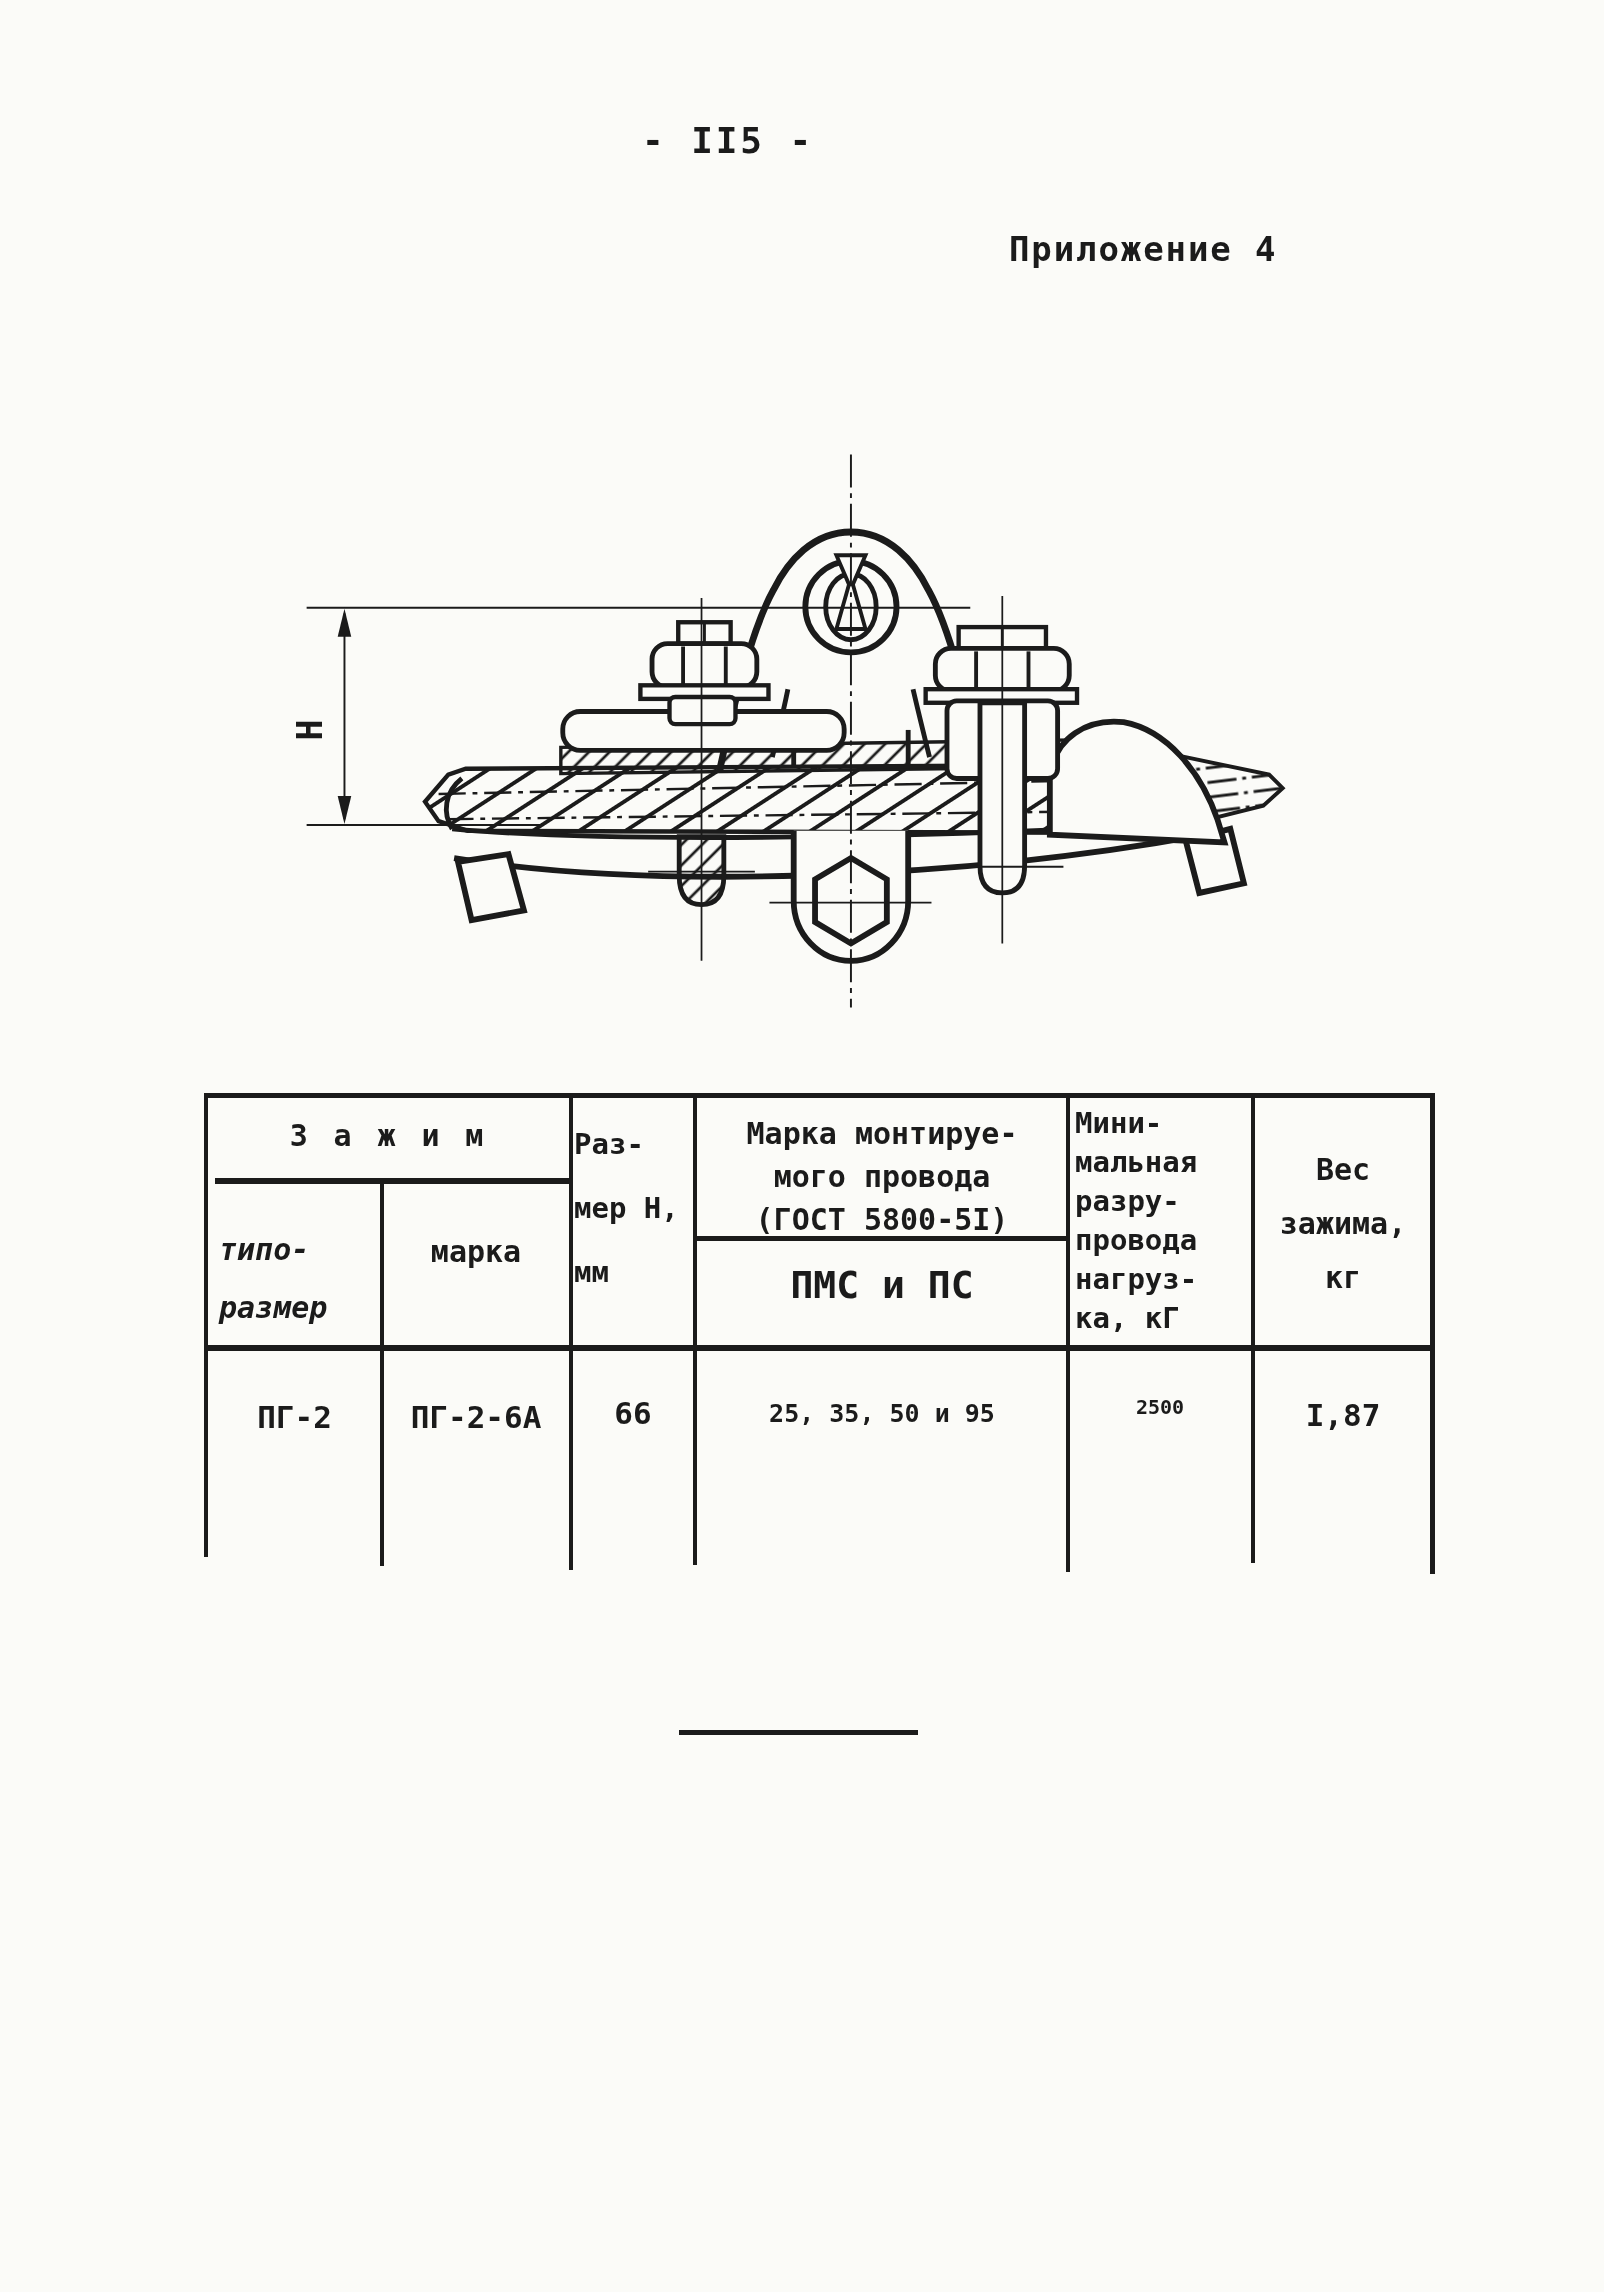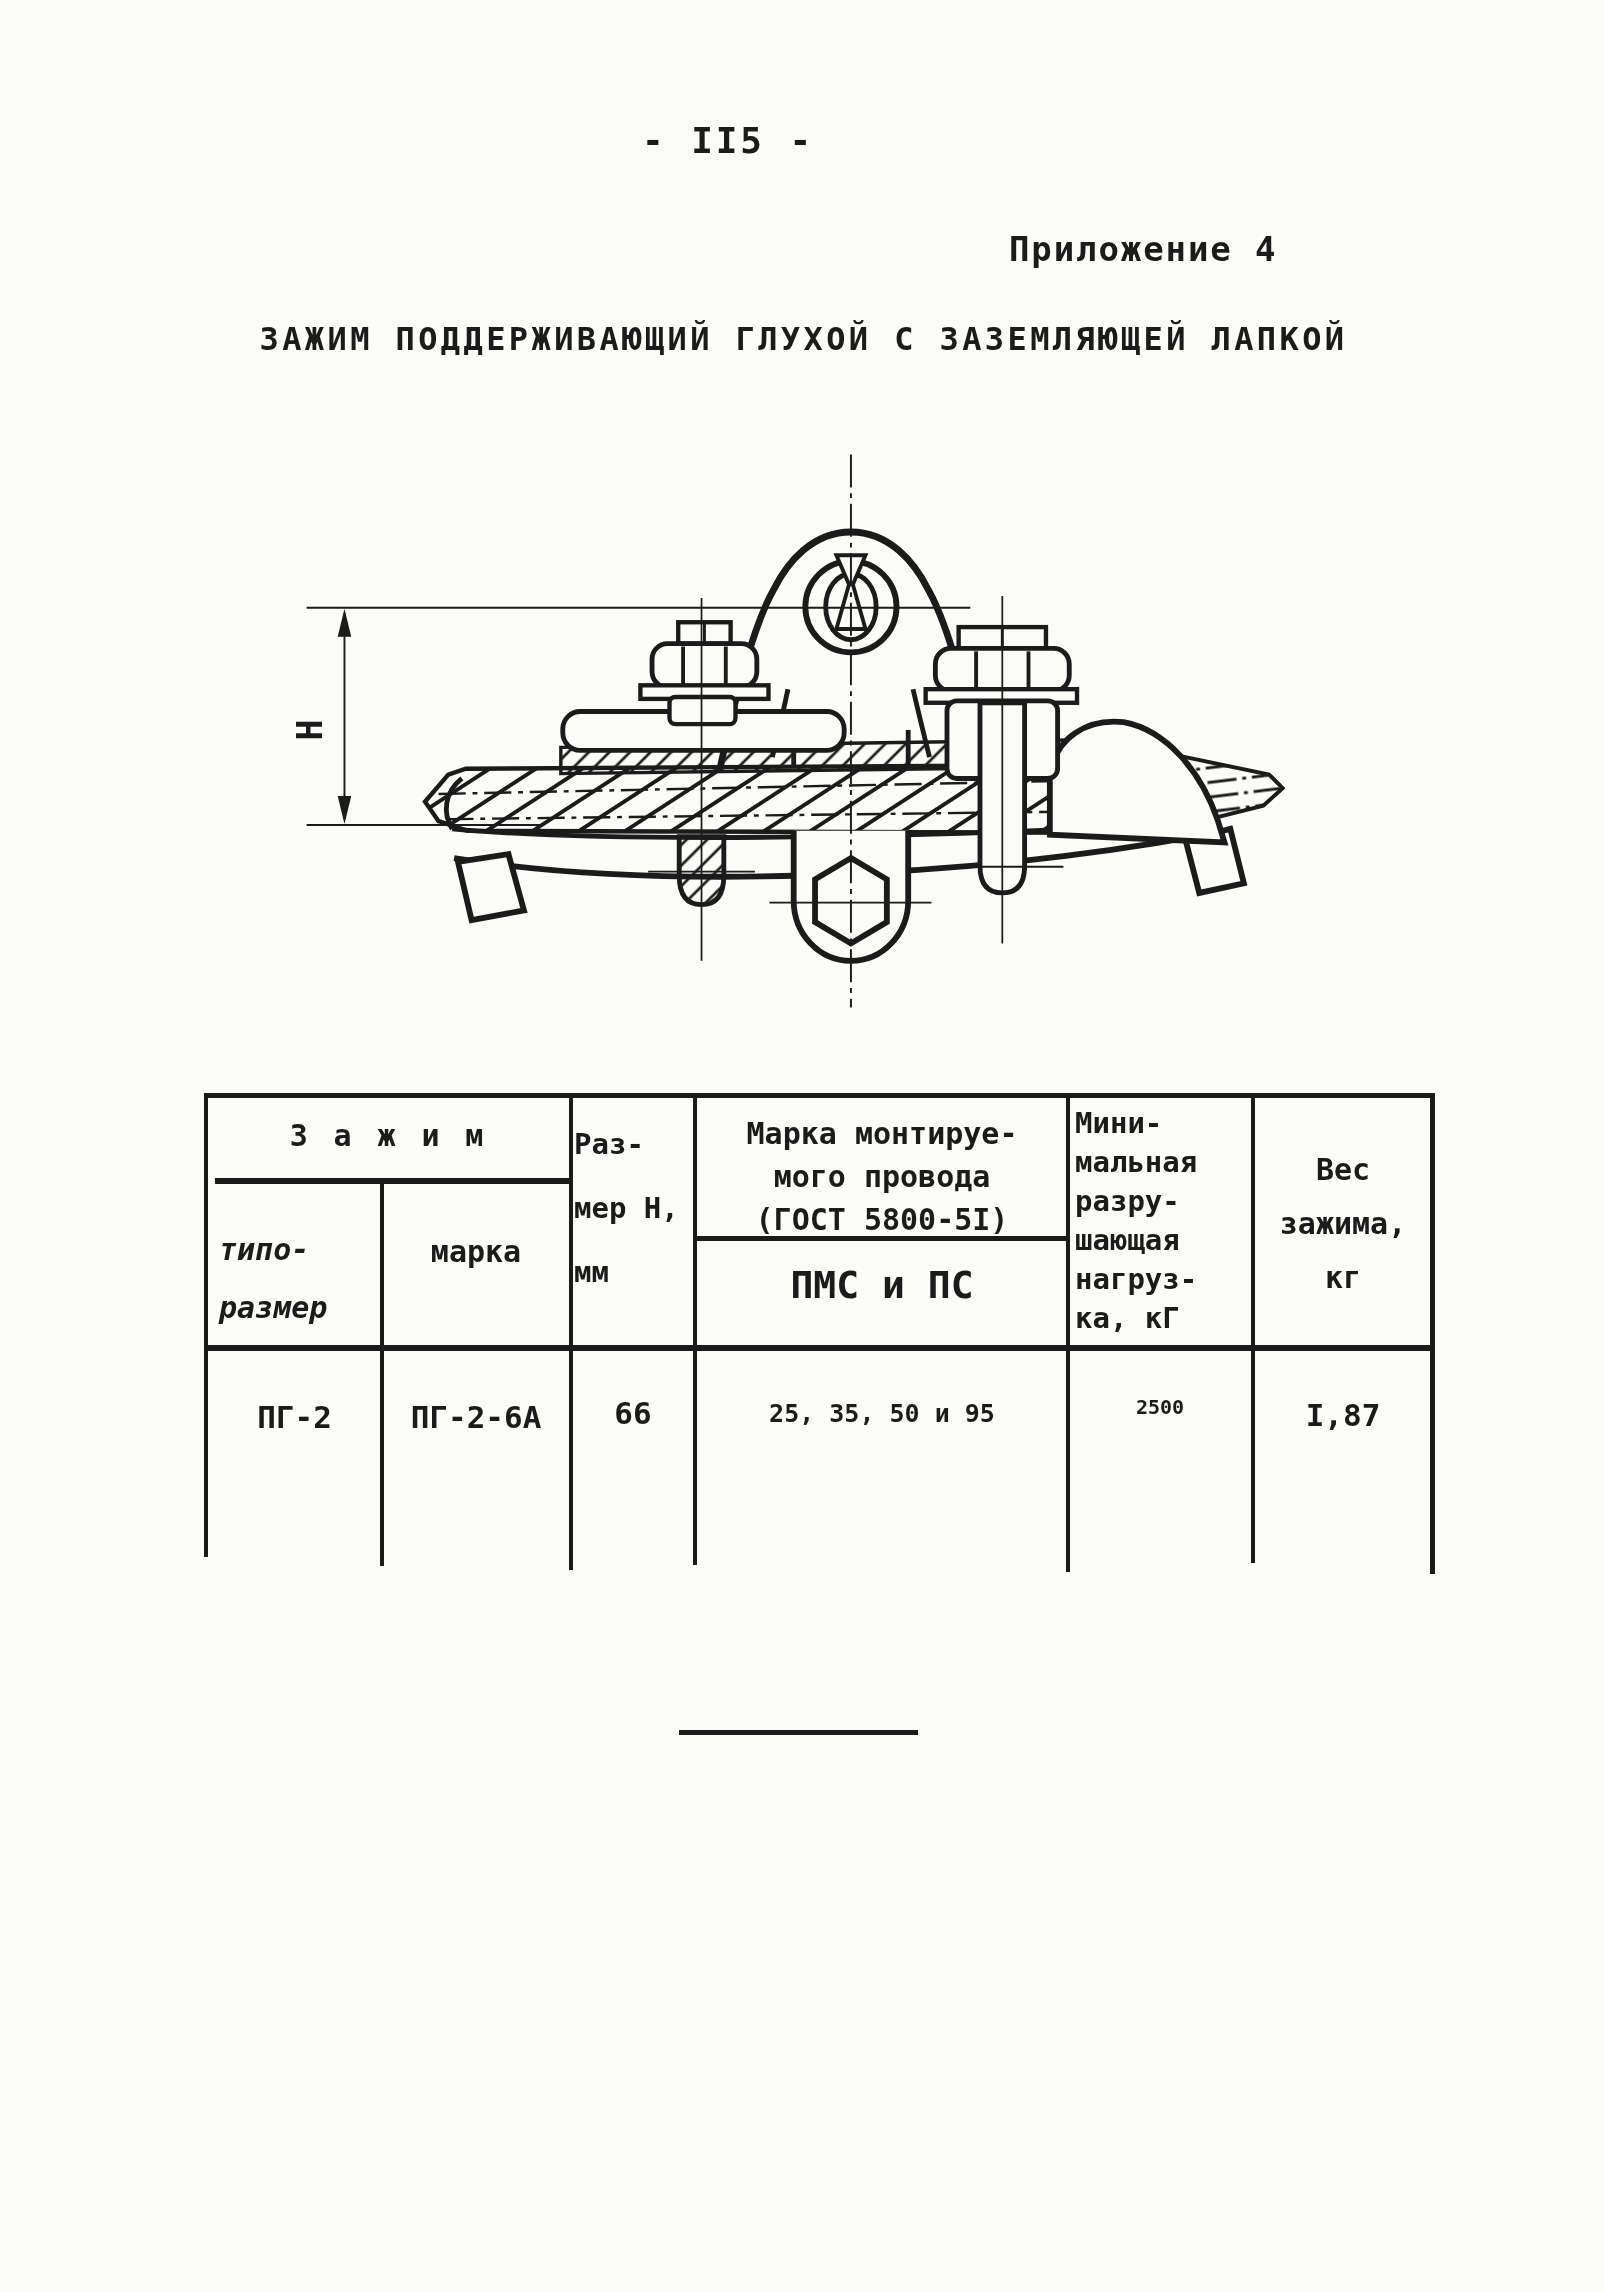--- a/index.html
+++ b/index.html
@@ -23,21 +23,20 @@
 </style>
 </head>
 <body>
 
 <div class="page">
 
   <div class="tw center" style="left:602px;top:120px;width:252px;font-size:36px;letter-spacing:2.9px;">- II5 -</div>
 
   <div class="tw" style="left:1009px;top:229px;font-size:34px;letter-spacing:1.9px;">Приложение 4</div>
 
-  <div class="tw center" style="left:191px;top:320px;width:1225px;font-size:32px;letter-spacing:3.4px;">ЗАЖИМ ПОДДЕРЖИВАЮЩИЙ ГЛУХОЙ С ЗАЗЕМЛЯЮЩЕЙ ЛАПКОЙ</div>
 
   <svg style="position:absolute;left:262px;top:427px;" width="1174" height="602" viewBox="270 440 1210 620">
     <defs>
       <pattern id="pCable" patternUnits="userSpaceOnUse" width="26" height="26" patternTransform="rotate(-33)">
         <line x1="0" y1="3" x2="26" y2="3" stroke="#1b1b1b" stroke-width="4"></line>
       </pattern>
       <pattern id="pFine" patternUnits="userSpaceOnUse" width="15" height="15" patternTransform="rotate(-45)">
         <line x1="0" y1="2" x2="15" y2="2" stroke="#1b1b1b" stroke-width="2.8"></line>
       </pattern>
       <pattern id="pDash" patternUnits="userSpaceOnUse" width="46" height="15" patternTransform="rotate(-7)">
@@ -156,21 +155,21 @@
 
     <div class="tw center" style="left:695px;top:1112px;width:374px;font-size:30px;line-height:43px;">Марка монтируе-
 мого провода
 (ГОСТ 5800-5I)</div>
 
     <div class="tw center" style="left:695px;top:1263px;width:374px;font-size:38px;">ПМС и ПС</div>
 
     <div class="tw" style="left:1075px;top:1104px;width:175px;font-size:29px;line-height:39px;">Мини-
 мальная
 разру-
-шающая
+провода
 нагруз-
 ка, кГ</div>
 
     <div class="tw center" style="left:1253px;top:1143px;width:180px;font-size:30px;line-height:54px;">Вес
 зажима,
 кг</div>
 
     <div class="tw center" style="left:206px;top:1399px;width:177px;font-size:31px;">ПГ-2</div>
 
     <div class="tw center" style="left:382px;top:1399px;width:188px;font-size:31px;">ПГ-2-6А</div>

